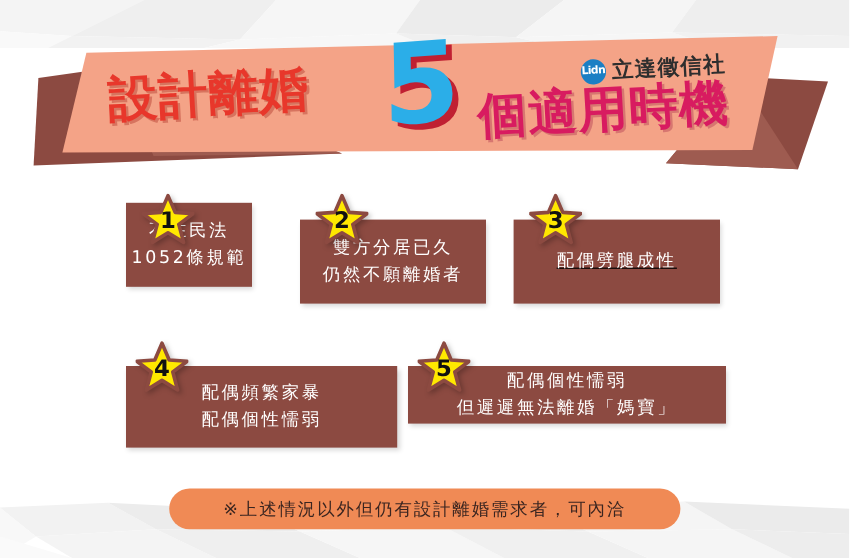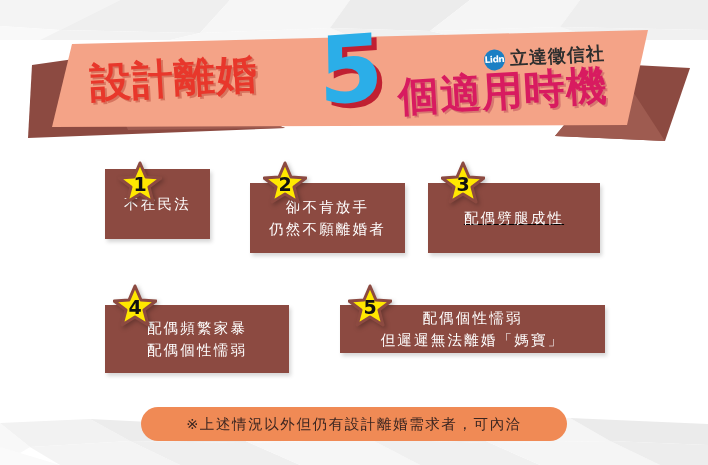--- a/index.html
+++ b/index.html
@@ -236,44 +236,45 @@
     <div class="hdr-word" id="big-five">5</div>
     <div class="hdr-word" id="title-right">個適用時機</div>
     <div id="brand">
       <div id="brand-logo-circle">Lidn</div>
       <div id="brand-name">立達徵信社</div>
     </div>
   </div>
 
   <div class="item-box" style="left:105px; top:169px; width:105px; height:70px;">
     <div class="item-line">不在民法</div>
+    <div class="item-line">1052條規範</div>
   </div>
   <svg class="star-badge" style="left:118px; top:161px;" viewBox="0 0 44 44">
     <polygon points="22,2 28,16 43,17 31,26 35,41 22,33 9,41 13,26 1,17 16,16" fill="#FFE800" stroke="#8C4A41" stroke-width="3" stroke-linejoin="round"></polygon>
   </svg>
   <div class="star-num" style="left:118px; top:161px;">1</div>
 
   <div class="item-box" style="left:250px; top:183px; width:155px; height:70px;">
-    <div class="item-line">卻不肯放手</div>
+    <div class="item-line">雙方分居已久</div>
     <div class="item-line">仍然不願離婚者</div>
   </div>
   <svg class="star-badge" style="left:263px; top:161px;" viewBox="0 0 44 44">
     <polygon points="22,2 28,16 43,17 31,26 35,41 22,33 9,41 13,26 1,17 16,16" fill="#FFE800" stroke="#8C4A41" stroke-width="3" stroke-linejoin="round"></polygon>
   </svg>
   <div class="star-num" style="left:263px; top:161px;">2</div>
 
   <div class="item-box" style="left:428px; top:183px; width:172px; height:70px;text-decoration:underline;">
     <div class="item-line">配偶劈腿成性</div>
   </div>
   <svg class="star-badge" style="left:441px; top:161px;" viewBox="0 0 44 44">
     <polygon points="22,2 28,16 43,17 31,26 35,41 22,33 9,41 13,26 1,17 16,16" fill="#FFE800" stroke="#8C4A41" stroke-width="3" stroke-linejoin="round"></polygon>
   </svg>
   <div class="star-num" style="left:441px; top:161px;">3</div>
 
-  <div class="item-box" style="left:105px; top:305px; width:184px; height:68px;">
+  <div class="item-box" style="left:105px; top:305px; width:226px; height:68px;">
     <div class="item-line">配偶頻繁家暴</div>
     <div class="item-line">配偶個性懦弱</div>
   </div>
   <svg class="star-badge" style="left:113px; top:284px;" viewBox="0 0 44 44">
     <polygon points="22,2 28,16 43,17 31,26 35,41 22,33 9,41 13,26 1,17 16,16" fill="#FFE800" stroke="#8C4A41" stroke-width="3" stroke-linejoin="round"></polygon>
   </svg>
   <div class="star-num" style="left:113px; top:284px;">4</div>
 
   <div class="item-box" style="left:340px; top:305px; width:265px; height:48px;">
     <div class="item-line">配偶個性懦弱</div>

